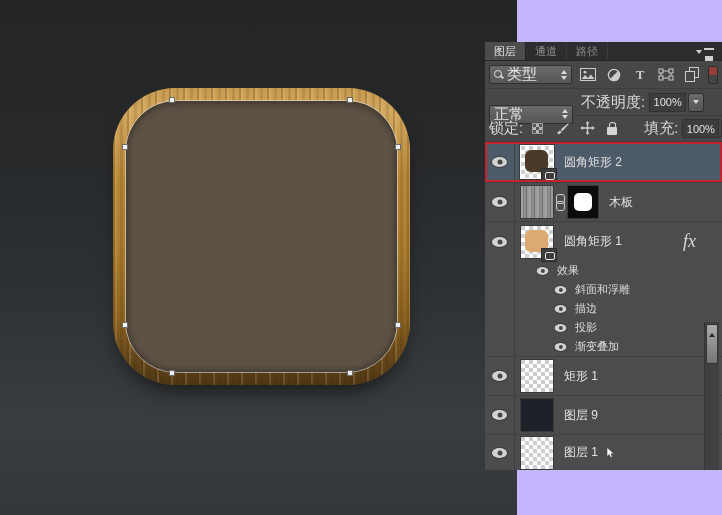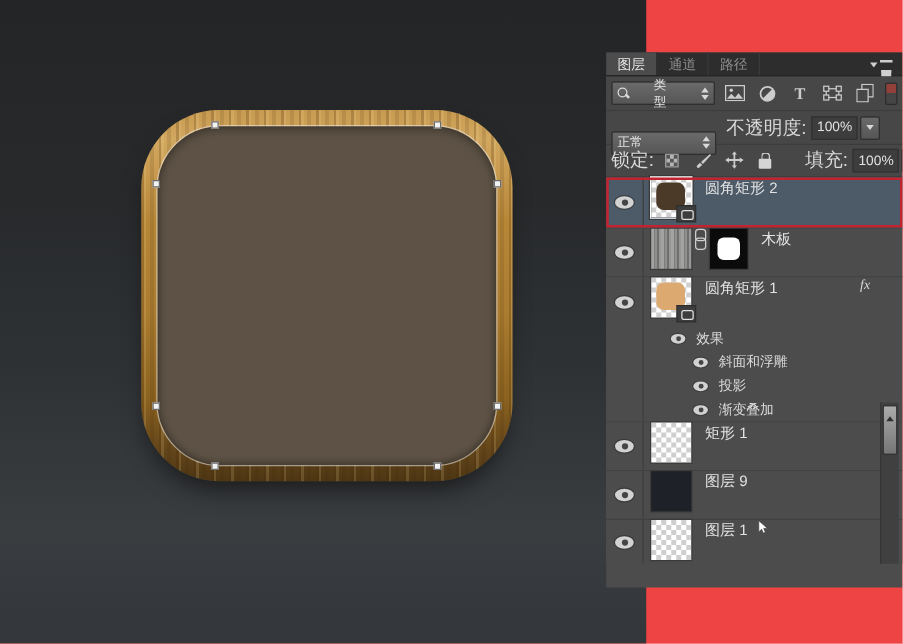--- a/index.html
+++ b/index.html
@@ -1,17 +1,17 @@
 <!DOCTYPE html>
 <html><head>
 <meta charset="utf-8">
 <style>
   * { margin:0; padding:0; box-sizing:border-box; }
   body { background:#fff; font-family:"Liberation Sans", sans-serif; }
-  .stage { position:relative; width:722px; height:515px; background:#ef4444; overflow:hidden; }
+  .stage { position:relative; width:722px; height:515px; background:#c4b5fd; overflow:hidden; }
 
   
   .canvas { position:absolute; left:0; top:0; width:517px; height:515px;
     background:linear-gradient(180deg,#232527 0%,#27292b 30%,#2e3134 55%,#3a3d40 82%,#33363a 100%); }
   .app-icon { position:absolute; left:113px; top:88px; width:297px; height:297px; border-radius:62px;
     background:linear-gradient(180deg,#c79a50 0%,#d2a75f 8%,#b78738 30%,#aa7c30 55%,#8a611f 78%,#62451a 92%,#4d3614 100%);
     box-shadow:0 12px 20px -6px rgba(0,0,0,0.55); }
   .app-icon .grain { position:absolute; inset:0; border-radius:62px;
     background:repeating-linear-gradient(90deg, rgba(70,40,5,0.22) 0 2px, rgba(255,226,160,0.15) 2px 4px, rgba(0,0,0,0) 4px 7px, rgba(60,35,5,0.12) 7px 10px, rgba(0,0,0,0) 10px 14px); }
   .icon-fill { position:absolute; inset:13px; border-radius:50px; background:#5d5245;
@@ -30,21 +30,21 @@
   .panel-menu { position:absolute; right:6px; top:5px; width:20px; height:10px; display:flex; align-items:center; gap:2px; }
   .pm-tri { width:0; height:0; border-left:3px solid transparent; border-right:3px solid transparent; border-top:4px solid #cfcfcf; }
   .pm-lines { width:10px; height:8px; border-top:2px solid #cfcfcf; box-shadow:0 3px 0 -1px #cfcfcf, 0 6px 0 -1px #cfcfcf; }
 
   .ctrl-row { display:flex; align-items:center; background:#474747; border-bottom:1px solid #3c3c3c; padding:0 4px; }
   .filter-row { height:28px; gap:6px; }
   .blend-row { height:27px; }
   .lock-row { height:26px;align-items:center; }
 
   .combo { display:flex; align-items:center; height:19px; background:linear-gradient(180deg,#6a6a6a,#565656);
-    border:1px solid #2f2f2f; border-radius:2px; color:#e4e4e4; font-size:10px; padding:0 4px; gap:20px; }
+    border:1px solid #2f2f2f; border-radius:2px; color:#e4e4e4; font-size:15px; padding:0 4px; gap:4px; }
   .combo .grow { flex:1; }
   .kind-combo { width:87px; }
   .blend-combo { width:84px; margin-right:8px;margin-top:24px; }
   .updown { display:flex; flex-direction:column; gap:2px; align-items:center; }
   .ud-up { width:0; height:0; border-left:3px solid transparent; border-right:3px solid transparent; border-bottom:4px solid #d8d8d8; }
   .ud-dn { width:0; height:0; border-left:3px solid transparent; border-right:3px solid transparent; border-top:4px solid #d8d8d8; }
   .loupe { position:relative; width:9px; height:9px; flex:0 0 auto; }
   .loupe::before { content:''; position:absolute; left:0; top:0; width:6px; height:6px; border:1.5px solid #dcdcdc; border-radius:50%; }
   .loupe::after { content:''; position:absolute; left:6px; top:6px; width:4px; height:1.5px; background:#dcdcdc; transform:rotate(45deg); }
 
@@ -63,21 +63,21 @@
   .lockicons { display:flex; align-items:center; gap:9px; margin:0 6px; }
   .lk { width:16px; height:16px; display:flex; align-items:center; justify-content:center; }
   .lk-checker { width:11px; height:11px; border:1px solid #9a9a9a;
     background:conic-gradient(#b5b5b5 25%, #565656 0 50%, #b5b5b5 0 75%, #565656 0); background-size:6px 6px; }
   .padlock { position:relative; width:10px; height:8px; background:#d5d5d5; border-radius:1px; margin-top:5px; }
   .padlock::before { content:''; position:absolute; left:1.5px; top:-5px; width:5px; height:5px;
     border:1.5px solid #d5d5d5; border-bottom:none; border-radius:3px 3px 0 0; }
 
   
   .list { position:relative; background:#4c4c4c; }
-  .lrow { display:flex; align-items:flex-start; border-bottom:1px solid #414141; position:relative; height:39px; background:#4c4c4c; }
+  .lrow { display:flex; align-items:center; border-bottom:1px solid #414141; position:relative; height:39px; background:#4c4c4c; }
   .lrow.selected { height:41px; background:#4d5a67; }
   .lrow.selected::after { content:''; position:absolute; inset:0; border:2px solid #c2232e; pointer-events:none; z-index:5; }
   .lrow.cut { height:35px; border-bottom:none; }
   .eyecol { width:30px; align-self:stretch; border-right:1px solid #3e3e3e; display:flex; align-items:center; justify-content:center; flex:0 0 auto; }
   .eye { position:relative; width:15px; height:10px; background:#d2d2d2; border-radius:50%; box-shadow:0 0 0 1px rgba(40,40,40,0.5); }
   .eye::after { content:''; position:absolute; left:50%; top:50%; transform:translate(-50%,-50%); width:5px; height:5px; background:#454545; border-radius:50%; }
   .eye.small { transform:scale(0.78); }
   .thumb { position:relative; width:32px; height:32px; margin-left:6px; flex:0 0 auto;
     background:conic-gradient(#ffffff 25%, #cfcfcf 0 50%, #ffffff 0 75%, #cfcfcf 0); background-size:8px 8px;
     box-shadow:0 0 0 1px #3a3a3a; }
@@ -88,21 +88,21 @@
   .badge { position:absolute; right:-3px; bottom:-3px; width:14px; height:12px; background:#3d3d3d; box-shadow:0 0 0 1px #2e2e2e; }
   .badge::before { content:''; position:absolute; left:3px; top:3px; width:8px; height:6px; border:1px solid #e0e0e0; border-radius:2px; }
   .thumb.woodtex { background:repeating-linear-gradient(90deg,#a3a3a1 0 2px,#7d7d7b 2px 3px,#90908e 3px 5px,#6f6f6d 5px 6px,#989896 6px 8px); }
   .chain { position:relative; width:9px; height:16px; margin:0 2px; flex:0 0 auto; }
   .chain::before, .chain::after { content:''; position:absolute; left:1px; width:7px; height:8px; border:1.5px solid #cfcfcf; border-radius:3px; }
   .chain::before { top:0; } .chain::after { top:7px; }
   .mask-thumb { position:relative; width:30px; height:32px; background:#0b0b0b; box-shadow:0 0 0 1px #3a3a3a; flex:0 0 auto; margin-left:2px; }
   .mask-thumb::before { content:''; position:absolute; left:6px; top:7px; width:18px; height:18px; background:#ffffff; border-radius:5px; }
   .thumb.solid-dark { background:#1e2127; }
   .lname { font-size:12px; color:#e2e2e2; margin-left:11px; white-space:nowrap; }
-  .fx { margin-left:auto; margin-right:26px; font-family:"Liberation Serif", serif; font-style:italic; font-size:11px; color:#d8d8d8; }
+  .fx { margin-left:auto; margin-right:26px; font-family:"Liberation Serif", serif; font-style:italic; font-size:18px; color:#d8d8d8; }
   .cursor-icon { margin-left:8px; width:11px; height:12px; }
 
   .fxrow { display:flex; align-items:center; height:19px; background:#4c4c4c; }
   .fxrow .eyecol { background:transparent; }
   .fxrow .content { display:flex; align-items:center; gap:7px; font-size:11px; color:#dcdcdc; }
   .ind-header { padding-left:20px; }
   .ind-item { padding-left:38px;justify-content:center; }
   .fxgroup-border { border-bottom:1px solid #414141; }
 
   .scrollbar { position:absolute; right:3px; top:180px; bottom:0; width:15px; background:#404040; border-left:1px solid #363636; z-index:4; }
@@ -275,20 +275,27 @@
           <div class="eyecol"></div>
           <div class="content ind-item">
             <span class="eye small"></span>
             <span>斜面和浮雕</span>
           </div>
         </div>
         <div class="fxrow">
           <div class="eyecol"></div>
           <div class="content ind-item">
             <span class="eye small"></span>
+            <span>描边</span>
+          </div>
+        </div>
+        <div class="fxrow">
+          <div class="eyecol"></div>
+          <div class="content ind-item">
+            <span class="eye small"></span>
             <span>投影</span>
           </div>
         </div>
         <div class="fxrow">
           <div class="eyecol"></div>
           <div class="content ind-item">
             <span class="eye small"></span>
             <span>渐变叠加</span>
           </div>
         </div>

